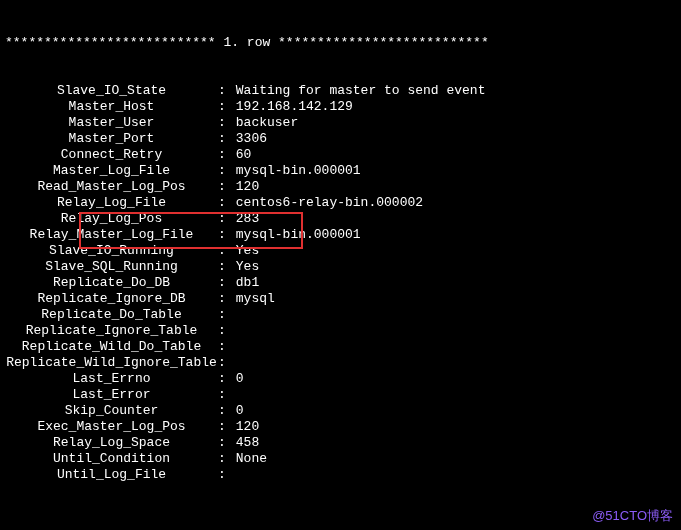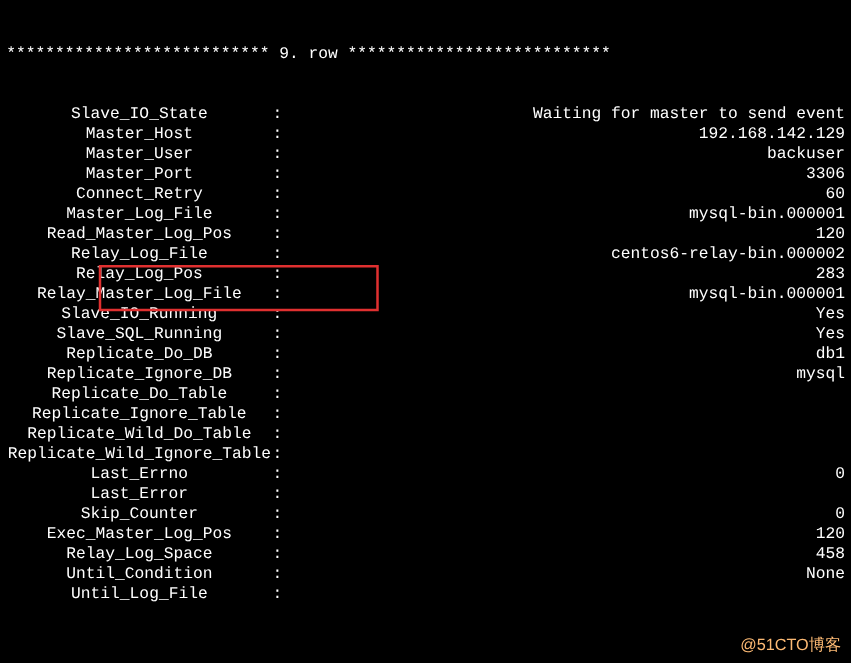--- a/index.html
+++ b/index.html
@@ -32,43 +32,43 @@
   .field-label {
     width: 213px;
     text-align: center;
   }
   .field-colon {
     width: 10px;
     text-align: left;
   }
   .field-value {
     flex: 1;
-    text-align: right;
+    text-align: left;
   }
   .highlight-box {
     position: absolute;
     left: 79px;
     top: 212px;
     width: 220px;
     height: 33px;
     border: 2px solid #e03030;
     pointer-events: none;
   }
   .watermark {
     position: absolute;
     right: 8px;
     bottom: 6px;
-    color: #fdba74;
+    color: #8b5cf6;
     font-family: Arial, "Microsoft YaHei", sans-serif;
     font-size: 13px;
   }
 </style>
 </head>
 <body>
 
 <div class="terminal">
-  <div class="row-sep">*************************** 9. row ***************************</div>
+  <div class="row-sep">*************************** 1. row ***************************</div>
   <div id="fields-container"><div class="field-line"><span class="field-label">Slave_IO_State</span><span class="field-colon">:</span><span class="field-value"> Waiting for master to send event</span></div><div class="field-line"><span class="field-label">Master_Host</span><span class="field-colon">:</span><span class="field-value"> 192.168.142.129</span></div><div class="field-line"><span class="field-label">Master_User</span><span class="field-colon">:</span><span class="field-value"> backuser</span></div><div class="field-line"><span class="field-label">Master_Port</span><span class="field-colon">:</span><span class="field-value"> 3306</span></div><div class="field-line"><span class="field-label">Connect_Retry</span><span class="field-colon">:</span><span class="field-value"> 60</span></div><div class="field-line"><span class="field-label">Master_Log_File</span><span class="field-colon">:</span><span class="field-value"> mysql-bin.000001</span></div><div class="field-line"><span class="field-label">Read_Master_Log_Pos</span><span class="field-colon">:</span><span class="field-value"> 120</span></div><div class="field-line"><span class="field-label">Relay_Log_File</span><span class="field-colon">:</span><span class="field-value"> centos6-relay-bin.000002</span></div><div class="field-line"><span class="field-label">Relay_Log_Pos</span><span class="field-colon">:</span><span class="field-value"> 283</span></div><div class="field-line"><span class="field-label">Relay_Master_Log_File</span><span class="field-colon">:</span><span class="field-value"> mysql-bin.000001</span></div><div class="field-line"><span class="field-label">Slave_IO_Running</span><span class="field-colon">:</span><span class="field-value"> Yes</span></div><div class="field-line"><span class="field-label">Slave_SQL_Running</span><span class="field-colon">:</span><span class="field-value"> Yes</span></div><div class="field-line"><span class="field-label">Replicate_Do_DB</span><span class="field-colon">:</span><span class="field-value"> db1</span></div><div class="field-line"><span class="field-label">Replicate_Ignore_DB</span><span class="field-colon">:</span><span class="field-value"> mysql</span></div><div class="field-line"><span class="field-label">Replicate_Do_Table</span><span class="field-colon">:</span><span class="field-value"> </span></div><div class="field-line"><span class="field-label">Replicate_Ignore_Table</span><span class="field-colon">:</span><span class="field-value"> </span></div><div class="field-line"><span class="field-label">Replicate_Wild_Do_Table</span><span class="field-colon">:</span><span class="field-value"> </span></div><div class="field-line"><span class="field-label">Replicate_Wild_Ignore_Table</span><span class="field-colon">:</span><span class="field-value"> </span></div><div class="field-line"><span class="field-label">Last_Errno</span><span class="field-colon">:</span><span class="field-value"> 0</span></div><div class="field-line"><span class="field-label">Last_Error</span><span class="field-colon">:</span><span class="field-value"> </span></div><div class="field-line"><span class="field-label">Skip_Counter</span><span class="field-colon">:</span><span class="field-value"> 0</span></div><div class="field-line"><span class="field-label">Exec_Master_Log_Pos</span><span class="field-colon">:</span><span class="field-value"> 120</span></div><div class="field-line"><span class="field-label">Relay_Log_Space</span><span class="field-colon">:</span><span class="field-value"> 458</span></div><div class="field-line"><span class="field-label">Until_Condition</span><span class="field-colon">:</span><span class="field-value"> None</span></div><div class="field-line"><span class="field-label">Until_Log_File</span><span class="field-colon">:</span><span class="field-value"> </span></div></div>
 </div>
 
 <div class="highlight-box"></div>
 
 <div class="watermark">@51CTO博客</div>
 
 </body></html>

